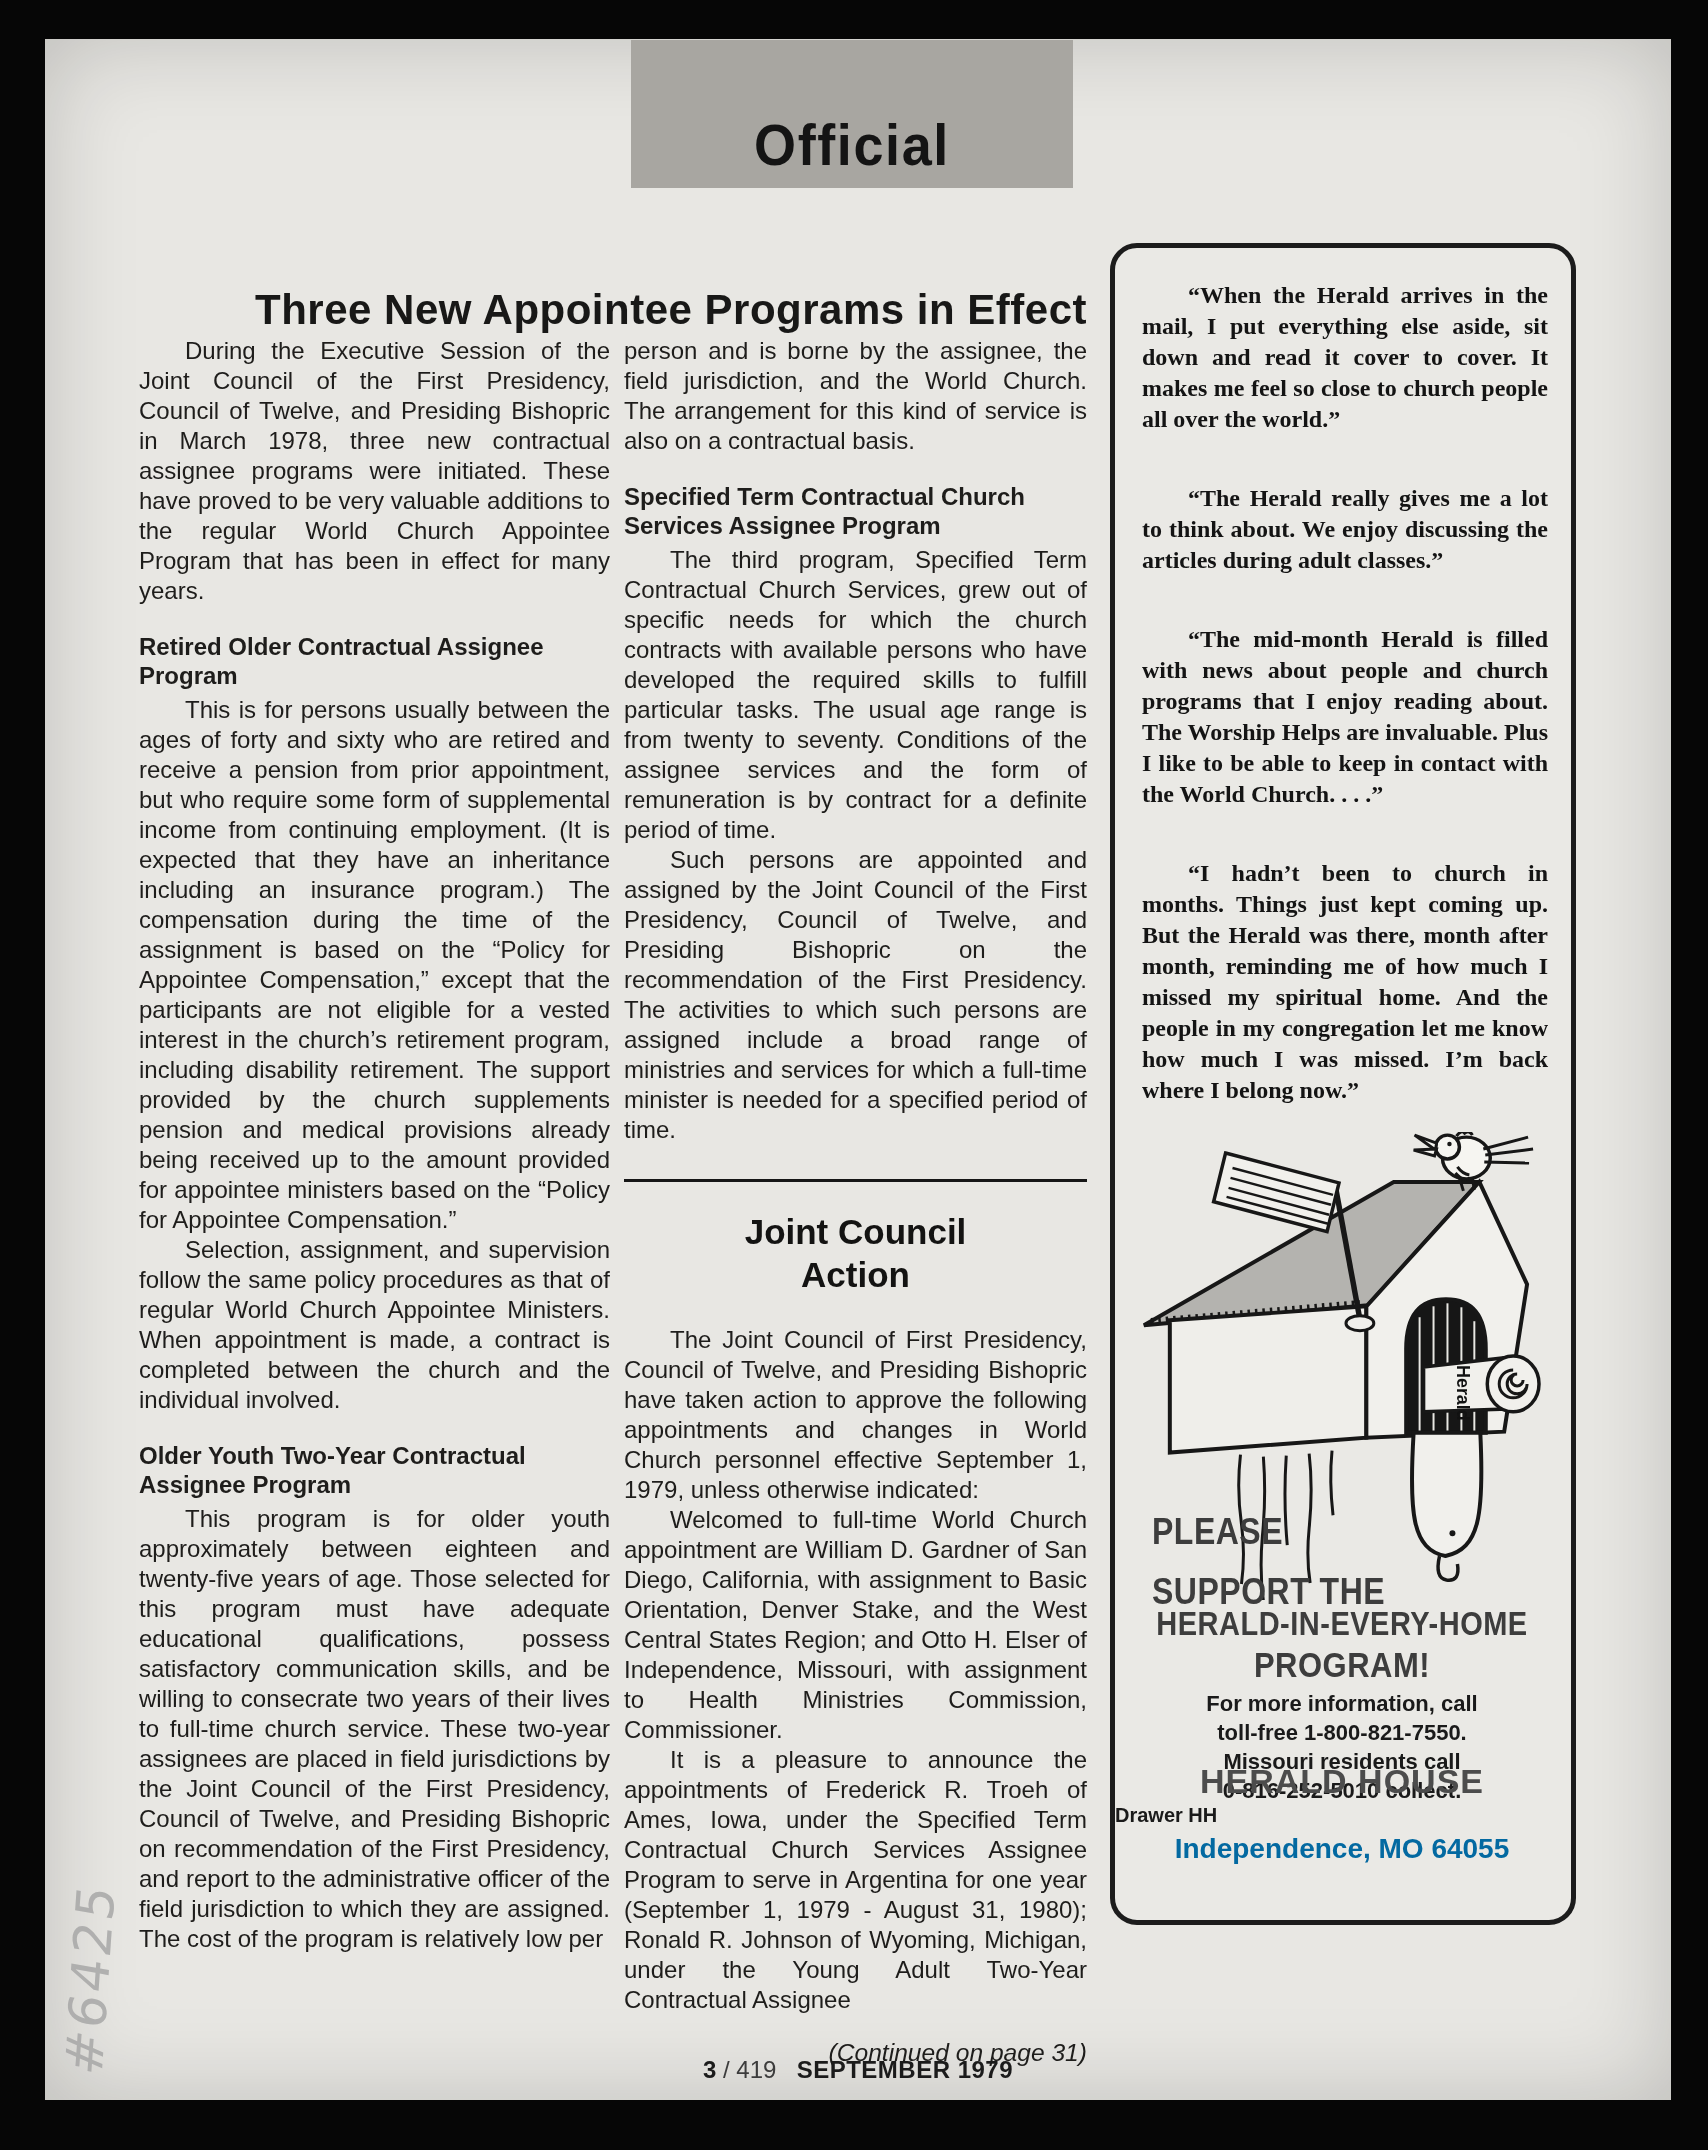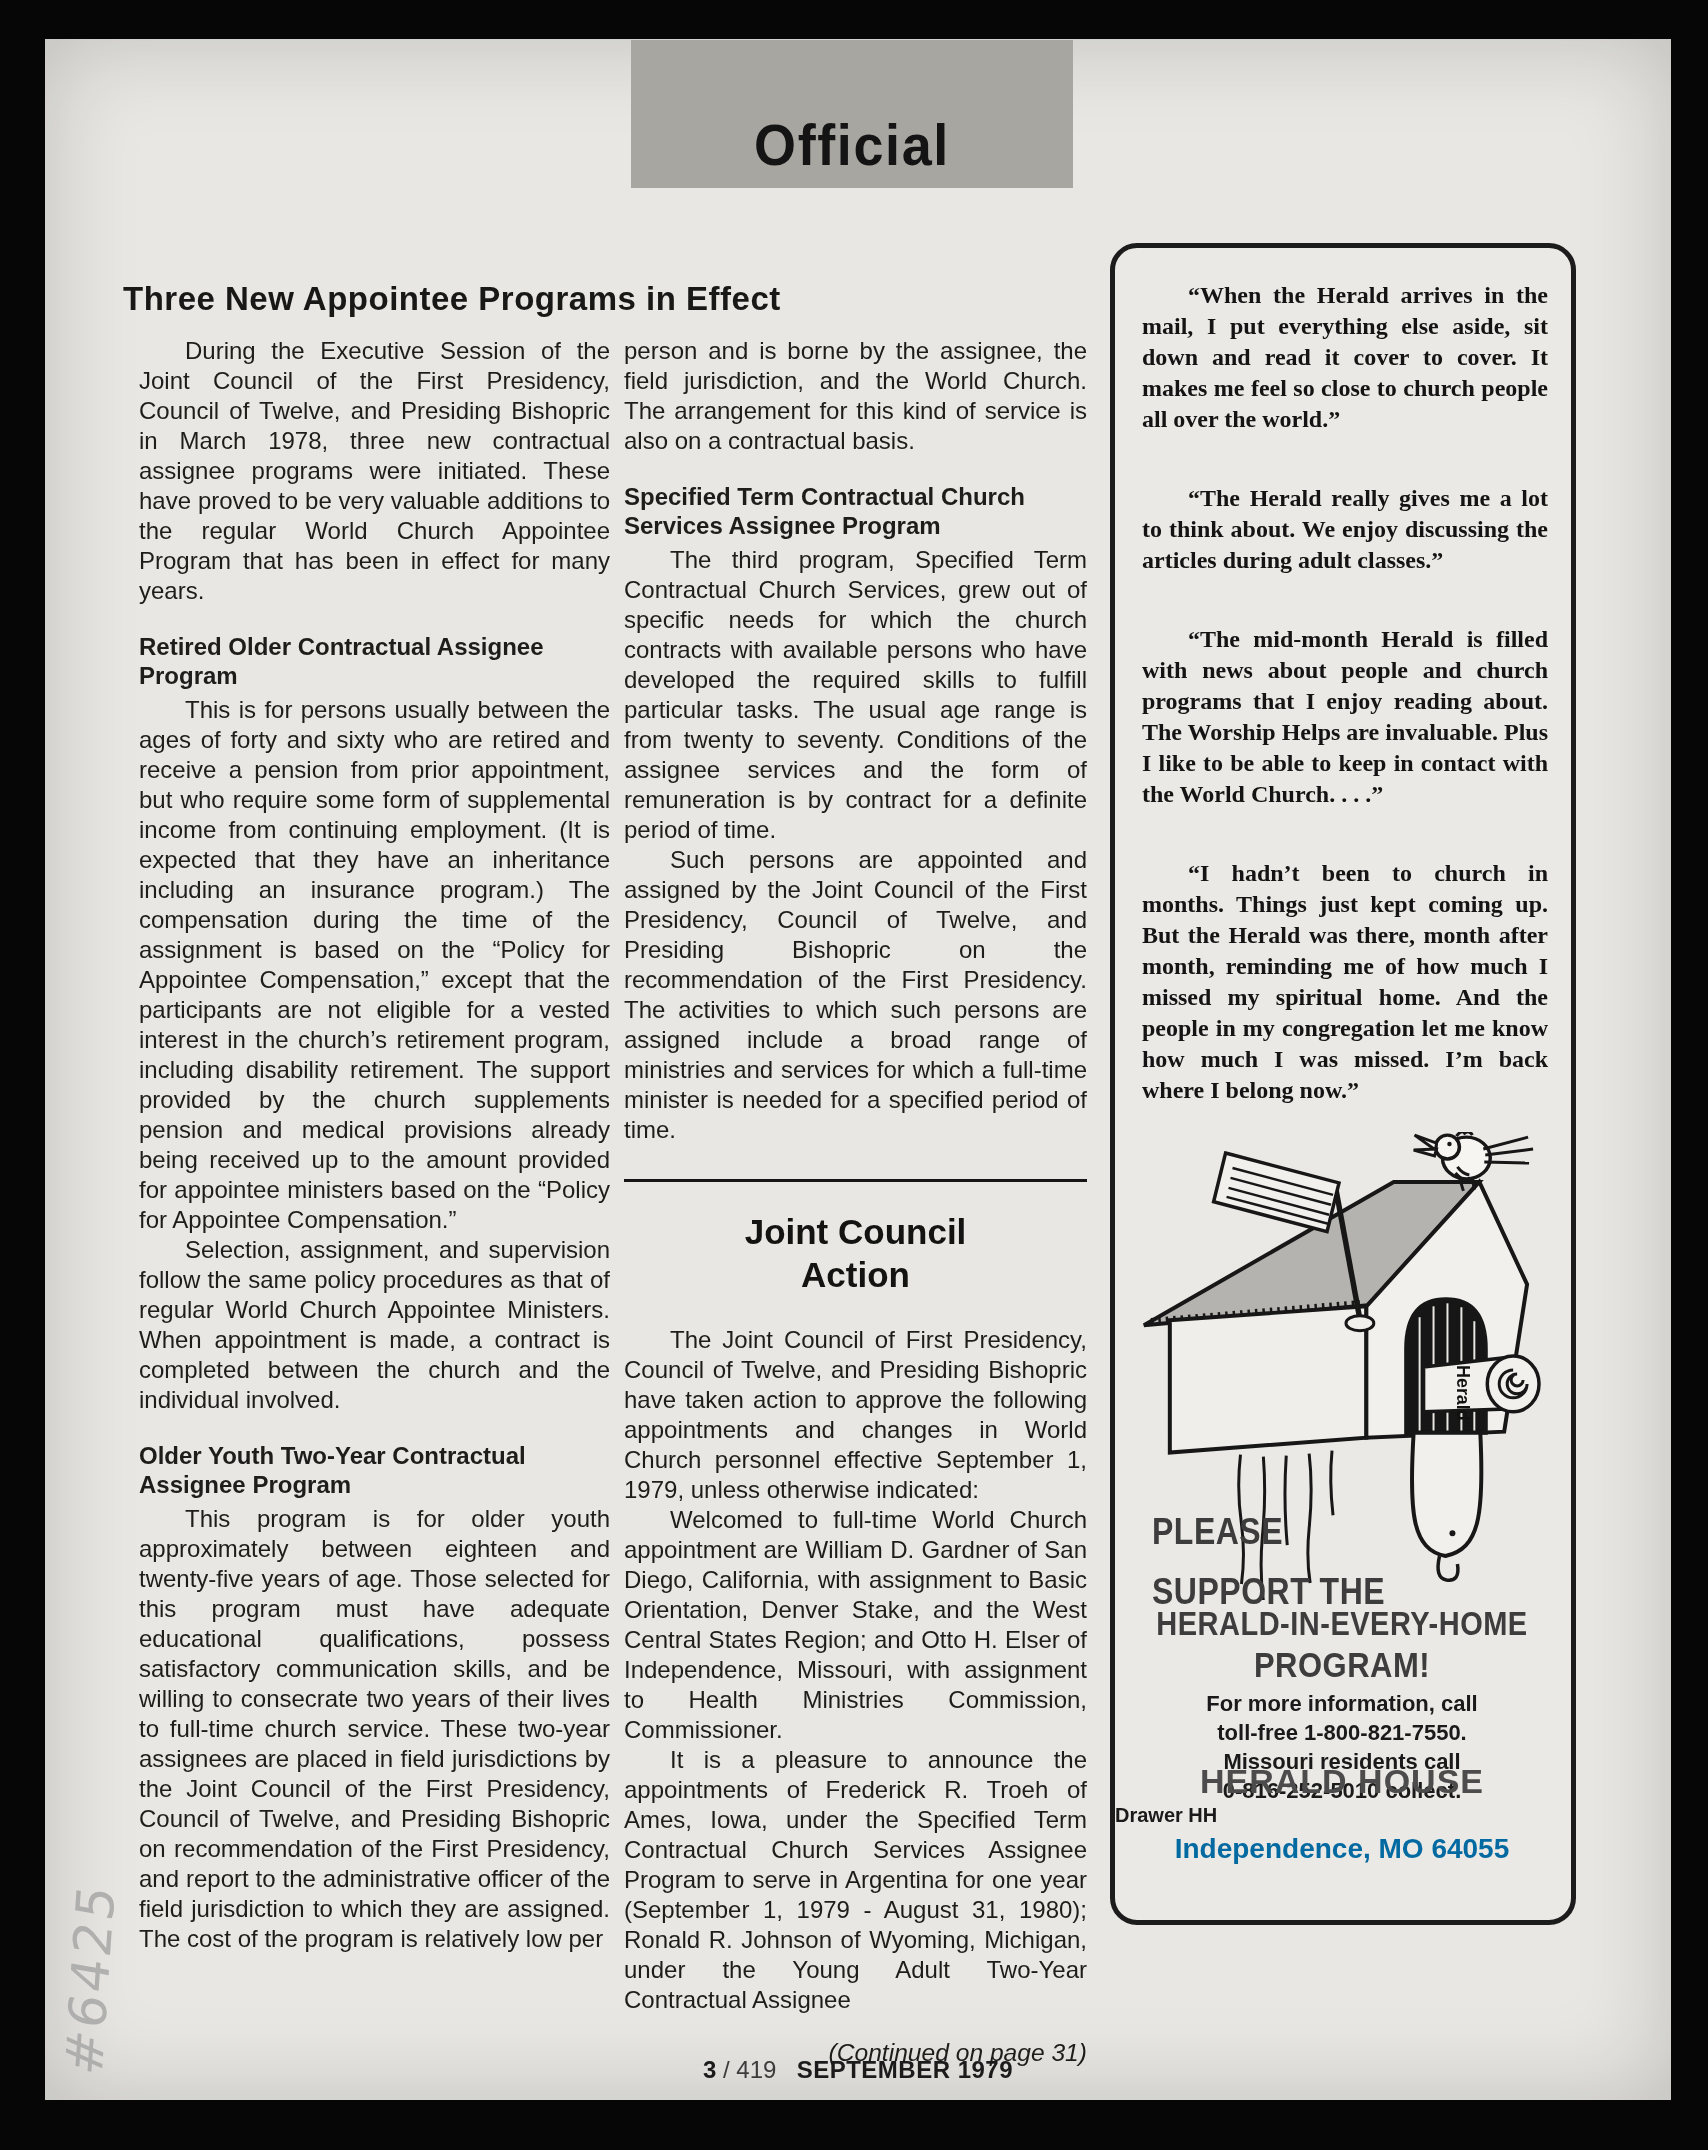--- a/index.html
+++ b/index.html
@@ -20,22 +20,22 @@
     position:absolute;left:586px;top:1px;width:442px;height:148px;
     background:#a8a6a1;
     display:flex;align-items:flex-end;justify-content:center;
     padding-bottom:12px;box-sizing:border-box;
   }
   .official-box span{
     font-size:54px;font-weight:700;letter-spacing:1.6px;color:#141414;
     transform:scaleY(1.05);
   }
   .article-title{
-    position:absolute;left:78px;top:219px;width:948px;
-    text-align:left;font-size:33px;font-weight:700;color:#181817;
+    position:absolute;left:94px;top:219px;width:948px;
+    text-align:right;font-size:42px;font-weight:700;color:#181817;
     letter-spacing:0.5px;
   }
   
   .col{
     position:absolute;top:297px;color:#1e1d1b;
     font-size:24px;line-height:30px;
   }
   .col1{left:94px;width:471px;}
   .col2{left:579px;width:463px;}
   .p{text-align:justify;text-indent:46px;margin:0;}

